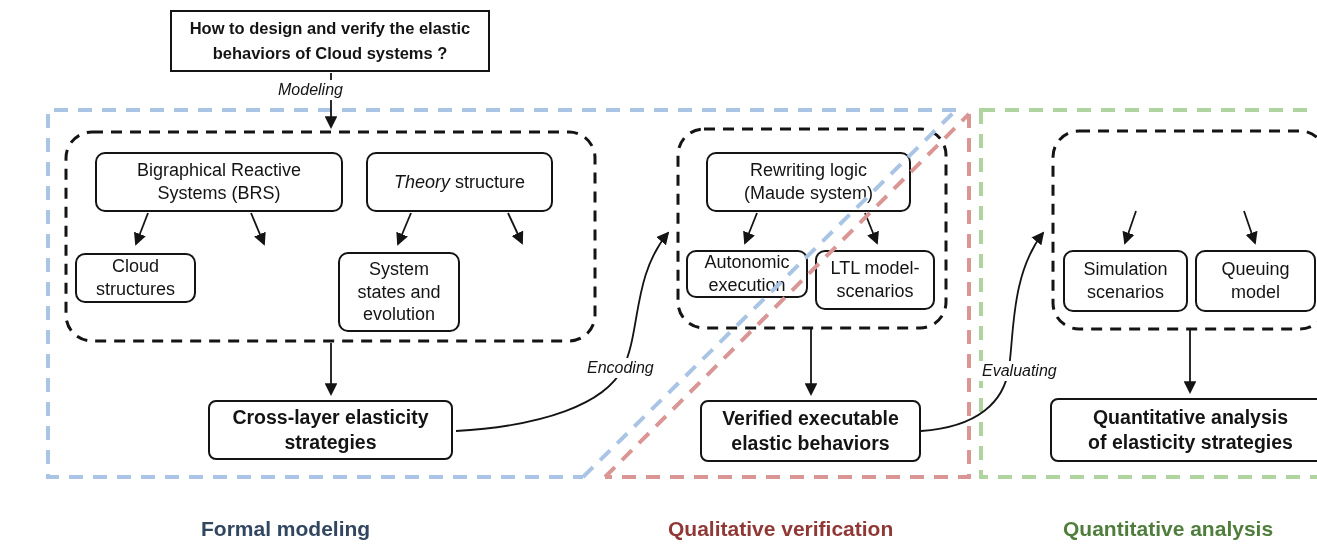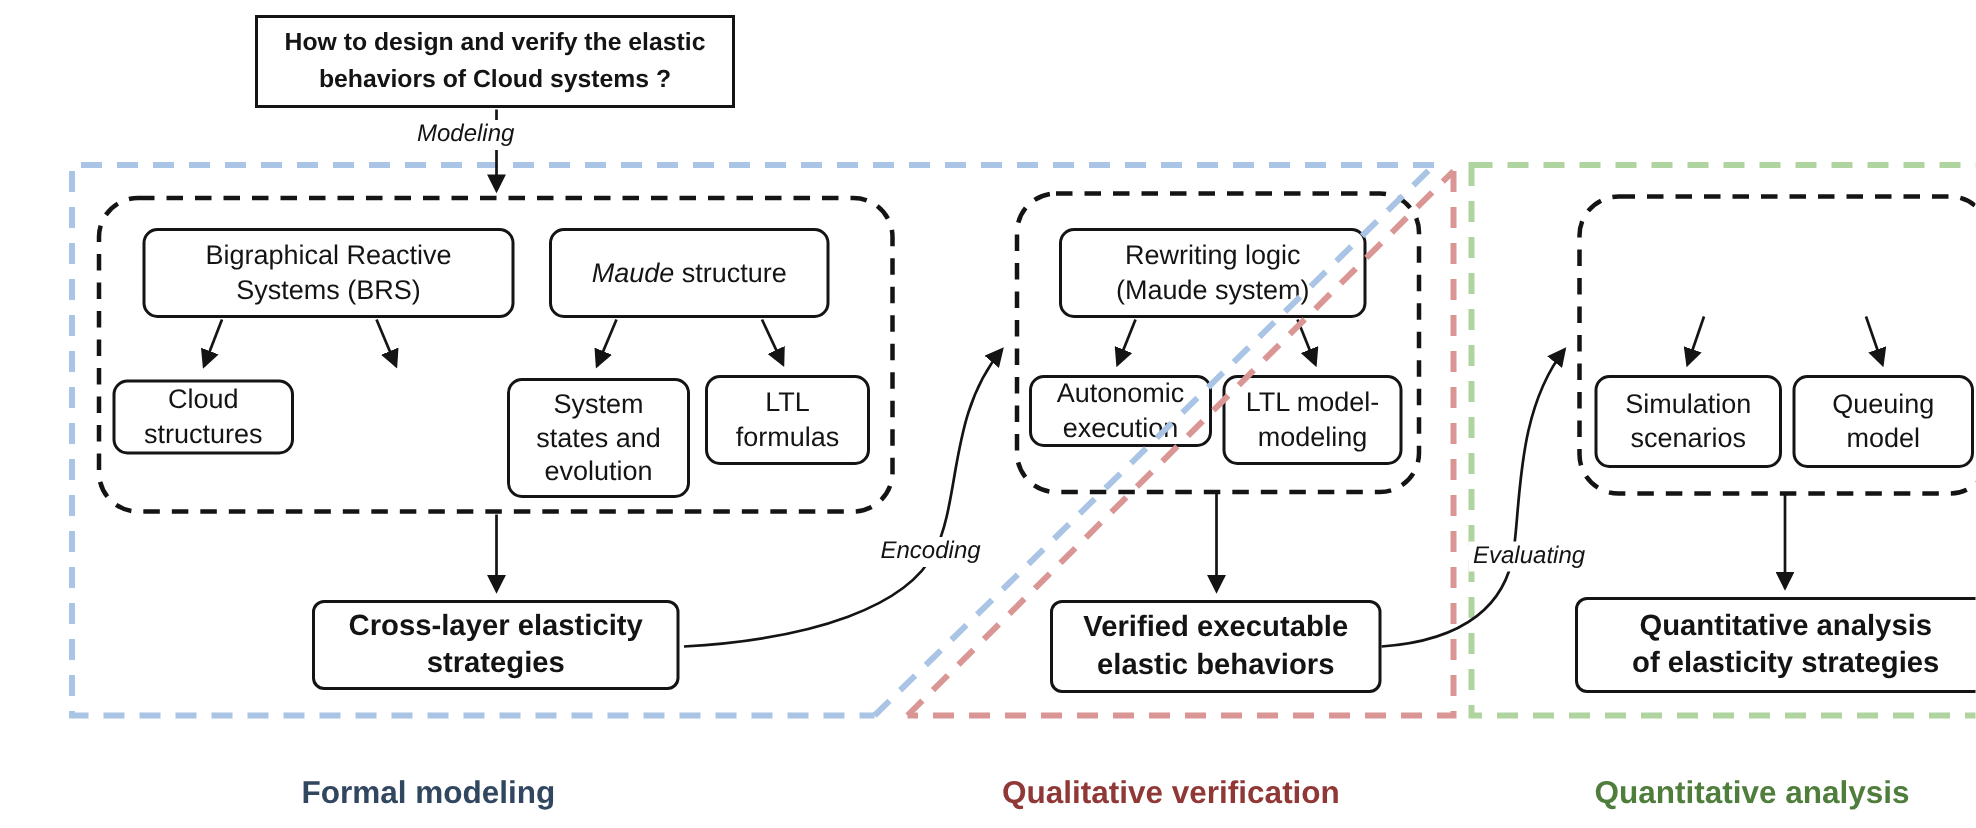--- a/index.html
+++ b/index.html
@@ -83,37 +83,35 @@
 
     <path class="arrow" d="M418,431 C505,426 567,404 585,368 S594,276 630,233" marker-end="url(#ah)"></path>
     <path class="arrow" d="M883,431 C940,427 966,402 971,368 S973,274 1005,233" marker-end="url(#ah)"></path>
   </svg>
 
   <div class="node title-box" style="left:132px;top:10px;width:320px;height:62px">How to design and verify the elastic
 behaviors of Cloud systems ?</div>
 
   <div class="node" style="left:57px;top:152px;width:248px;height:60px">Bigraphical Reactive
 Systems (BRS)</div>
-  <div class="node" style="left:328px;top:152px;width:187px;height:60px"><span class="em">Maude</span><span class="after-em">structure</span></div>
+  <div class="node" style="left:328px;top:152px;width:187px;height:60px"><span class="em">Theory</span><span class="after-em">structure</span></div>
   <div class="node" style="left:37px;top:253px;width:121px;height:50px">Cloud
 structures</div>
   <div class="node" style="left:300px;top:252px;width:122px;height:80px">System
 states and
 evolution</div>
-  <div class="node" style="left:432px;top:250px;width:110px;height:60px">LTL
-formulas</div>
   <div class="node outcome" style="left:170px;top:400px;width:245px;height:60px">Cross-layer elasticity
 strategies</div>
 
   <div class="node" style="left:668px;top:152px;width:205px;height:60px">Rewriting logic
 (Maude system)</div>
   <div class="node" style="left:648px;top:250px;width:122px;height:48px">Autonomic
 execution</div>
   <div class="node" style="left:777px;top:250px;width:120px;height:60px">LTL model-
-modeling</div>
+scenarios</div>
   <div class="node outcome" style="left:662px;top:400px;width:221px;height:62px">Verified executable
 elastic behaviors</div>
 
   <div class="node" style="left:1025px;top:250px;width:125px;height:62px">Simulation
 scenarios</div>
   <div class="node" style="left:1157px;top:250px;width:121px;height:62px">Queuing
 model</div>
   <div class="node outcome" style="left:1012px;top:398px;width:281px;height:64px">Quantitative analysis
 of elasticity strategies</div>
 

